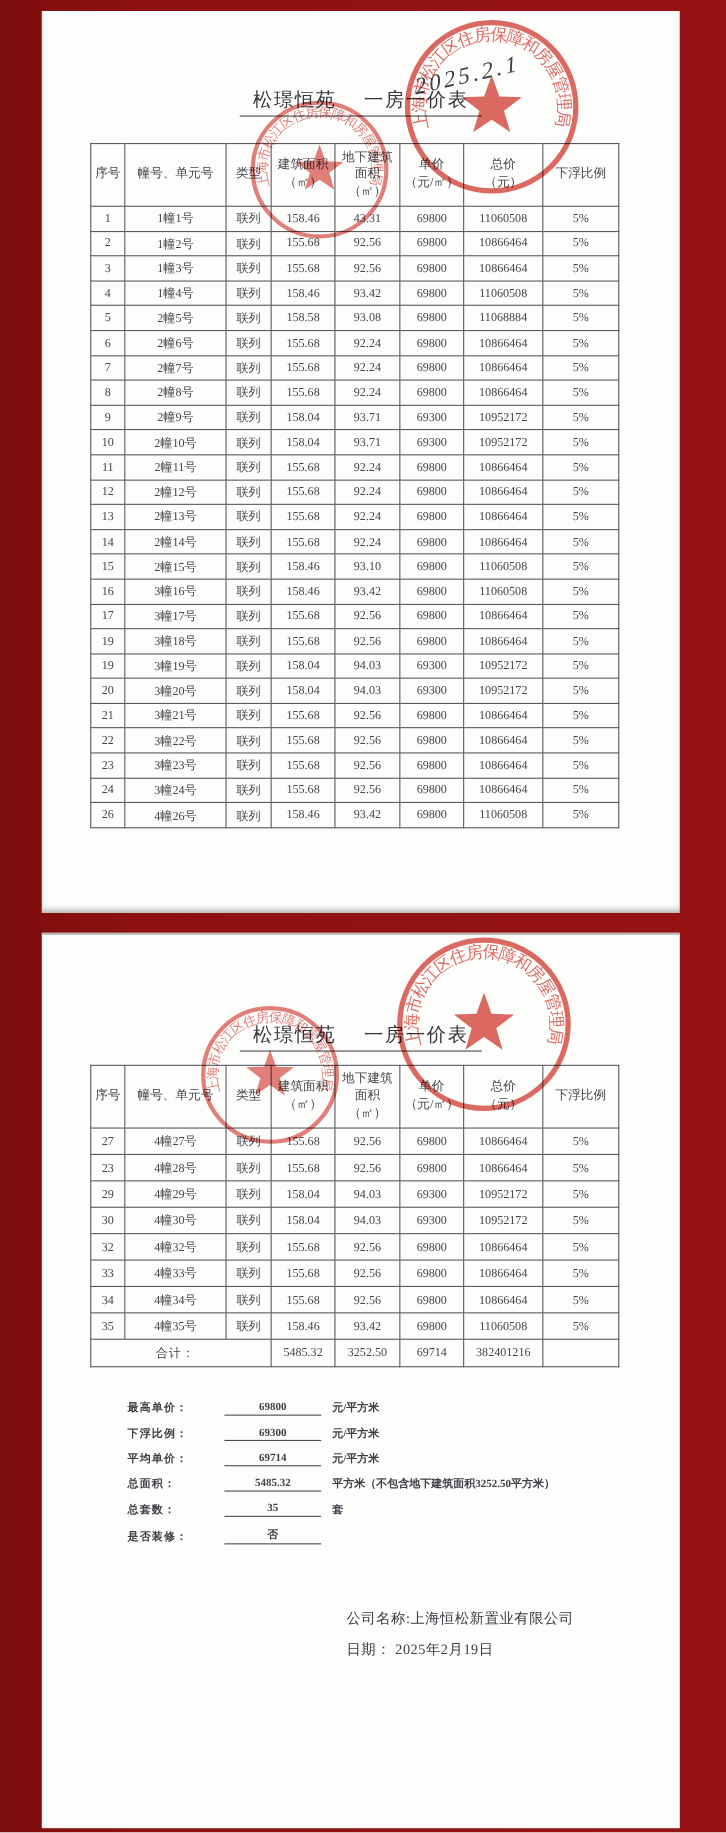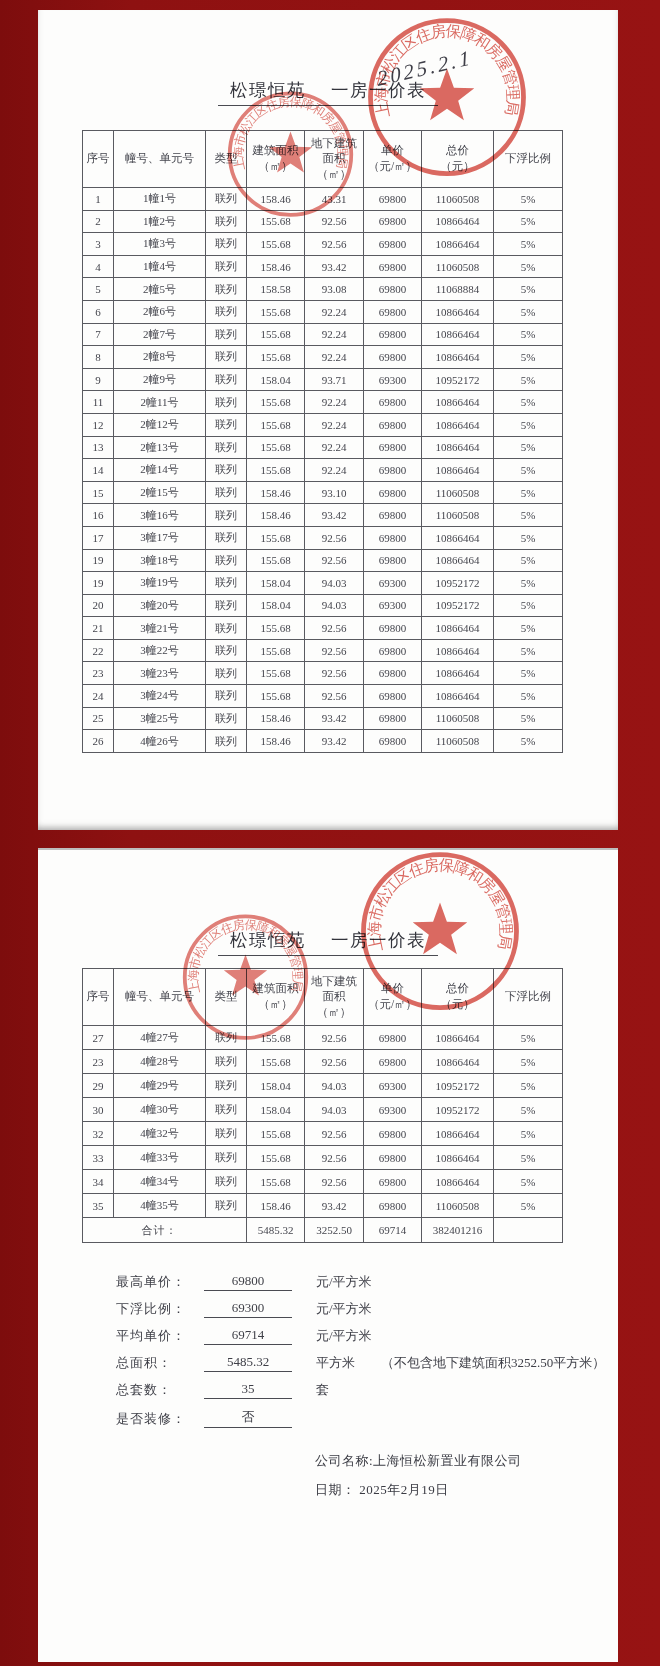--- a/index.html
+++ b/index.html
@@ -17,27 +17,27 @@
   .price-table{border-collapse:collapse;table-layout:fixed;margin-left:44px;width:480px;background:transparent;}
   .price-table th,.price-table td{border:1.4px solid #595a60;text-align:center;vertical-align:middle;
              font-size:11px;color:#44454d;padding:0;overflow:hidden;}
   .price-table th{white-space:pre-line;line-height:1.35;font-weight:normal;height:56px;font-size:11.5px;}
   #page1 .price-table td{height:21.6px;}
   #page2 .price-table td{height:23px;}
   #page1 .price-table{margin-top:24px;}
   #page2 .price-table{margin-top:12px;}
   .total-label{text-align:left;padding-right:10px !important;letter-spacing:1px;}
   .summary{margin:30px 0 0 78px;}
-  .sum-row{display:flex;align-items:flex-end;margin-bottom:9px;font-size:13px;color:#3e3f47;}
+  .sum-row{display:flex;align-items:flex-end;margin-bottom:9px;font-size:10px;color:#3e3f47;font-weight:bold;}
   .sum-label{display:inline-block;width:88px;letter-spacing:1px;}
   .sum-value{display:inline-block;min-width:80px;text-align:center;border-bottom:1.4px solid #4a4b52;
              padding:0 4px 1px 4px;}
-  .sum-unit{margin-left:24px;}
-  .sum-note{margin-left:26px;}
-  .sign-block{margin:24px 0 0 277px;font-size:13px;color:#3a3b43;}
+  .sum-unit{margin-left:10px;}
+  .sum-note{}
+  .sign-block{margin:58px 0 0 277px;font-size:13px;color:#3a3b43;}
   .sign-line{margin-bottom:11px;letter-spacing:.5px;}
   .stamp{position:absolute;mix-blend-mode:multiply;opacity:.82;pointer-events:none;}
   .stamp.small{opacity:.7;}
   .handwriting{position:absolute;left:338px;top:46px;font-size:21px;font-style:italic;
                color:#2a2a34;transform:rotate(-13deg) skewX(-6deg);letter-spacing:3px;opacity:.9;}
 </style>
 </head>
 <body>
 
 <div id="screen">
@@ -173,20 +173,30 @@
             <td>9</td>
             <td>2幢9号</td>
             <td>联列</td>
             <td>158.04</td>
             <td>93.71</td>
             <td>69300</td>
             <td>10952172</td>
             <td>5%</td>
           </tr>
 
+          <tr>
+            <td>10</td>
+            <td>2幢10号</td>
+            <td>联列</td>
+            <td>158.04</td>
+            <td>93.71</td>
+            <td>69300</td>
+            <td>10952172</td>
+            <td>5%</td>
+          </tr>
 
           <tr>
             <td>11</td>
             <td>2幢11号</td>
             <td>联列</td>
             <td>155.68</td>
             <td>92.24</td>
             <td>69800</td>
             <td>10866464</td>
             <td>5%</td>
@@ -328,30 +338,20 @@
             <td>24</td>
             <td>3幢24号</td>
             <td>联列</td>
             <td>155.68</td>
             <td>92.56</td>
             <td>69800</td>
             <td>10866464</td>
             <td>5%</td>
           </tr>
 
-          <tr>
-            <td>25</td>
-            <td>3幢25号</td>
-            <td>联列</td>
-            <td>158.46</td>
-            <td>93.42</td>
-            <td>69800</td>
-            <td>11060508</td>
-            <td>5%</td>
-          </tr>
 
           <tr>
             <td>26</td>
             <td>4幢26号</td>
             <td>联列</td>
             <td>158.46</td>
             <td>93.42</td>
             <td>69800</td>
             <td>11060508</td>
             <td>5%</td>

